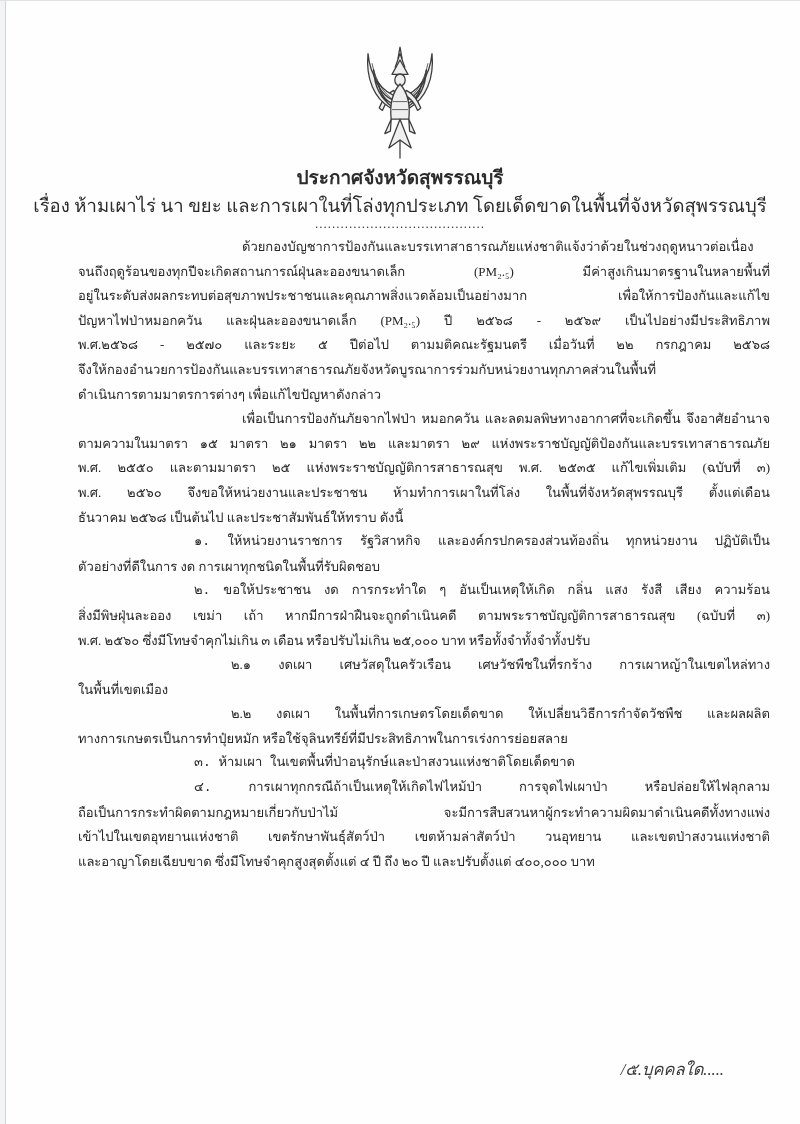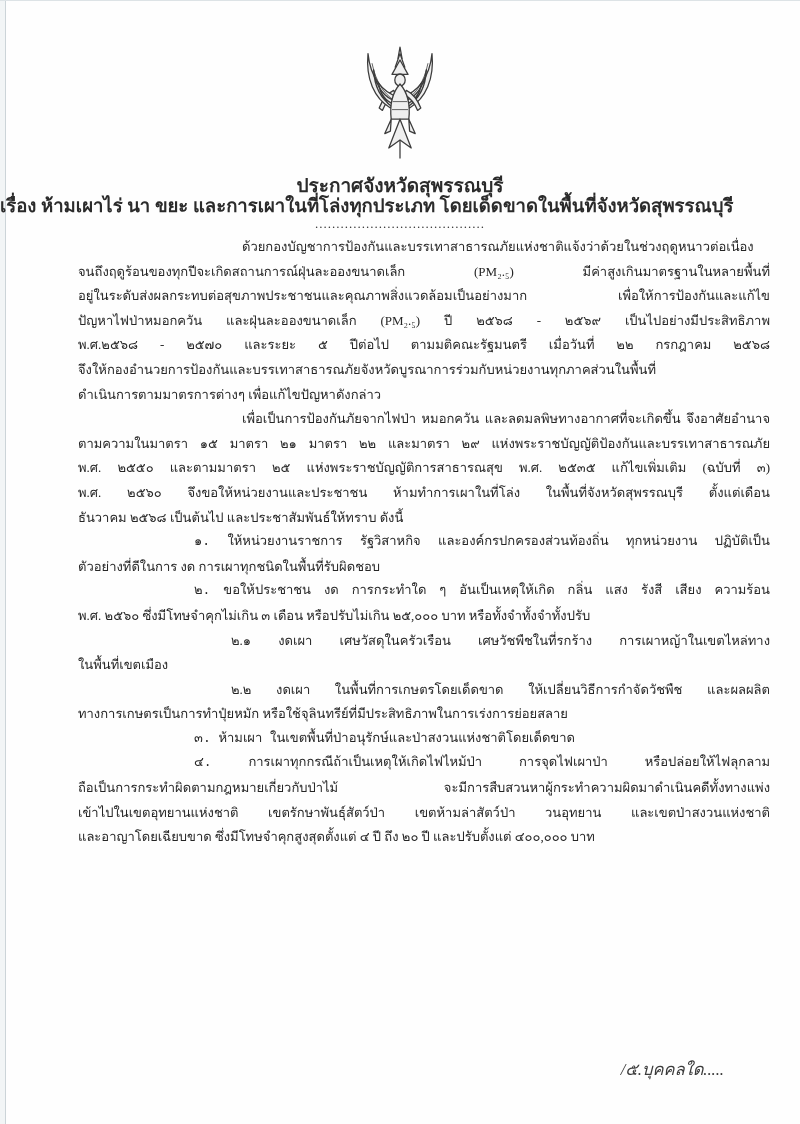--- a/index.html
+++ b/index.html
@@ -17,25 +17,25 @@
   .scan-tint{position:absolute;left:0;top:0;width:6px;bottom:0;background:#f2f5f6;}
 
   .emblem{
     position:absolute;top:44px;left:50%;transform:translateX(-50%);
     width:96px;height:128px;
   }
   .emblem svg{width:100%;height:100%;}
 
   .doc-title{
     position:absolute;top:166px;left:0;right:0;
-    text-align:center;font-weight:bold;font-size:19px;line-height:24px;margin-top:8px;
+    text-align:center;font-weight:bold;font-size:19px;line-height:24px;
   }
   .doc-subject{
     position:absolute;top:194px;left:0;right:0;
-    text-align:left;font-weight:bold;font-size:18.5px;line-height:24px;
+    text-align:center;font-weight:normal;font-size:18.5px;line-height:24px;
   }
   .doc-dots{
     position:absolute;top:216px;left:0;right:0;
     text-align:center;font-size:13px;letter-spacing:1px;color:#3a3a3a;
   }
 
   .body-text{
     position:absolute;top:237px;left:78px;width:692px;
     font-size:13px;line-height:20px;color:#262626;
   }
@@ -115,20 +115,21 @@
         <div class="line">พ.ศ. ๒๕๕๐ และตามมาตรา ๒๕ แห่งพระราชบัญญัติการสาธารณสุข พ.ศ. ๒๕๓๕ แก้ไขเพิ่มเติม (ฉบับที่ ๓)</div>
         <div class="line">พ.ศ. ๒๕๖๐ จึงขอให้หน่วยงานและประชาชน ห้ามทำการเผาในที่โล่ง ในพื้นที่จังหวัดสุพรรณบุรี ตั้งแต่เดือน</div>
         <div class="line">ธันวาคม ๒๕๖๘ เป็นต้นไป และประชาสัมพันธ์ให้ทราบ ดังนี้</div>
       </div>
       <div class="para p-item">
         <div class="line">๑. ให้หน่วยงานราชการ รัฐวิสาหกิจ และองค์กรปกครองส่วนท้องถิ่น ทุกหน่วยงาน ปฏิบัติเป็น</div>
         <div class="line">ตัวอย่างที่ดีในการ งด การเผาทุกชนิดในพื้นที่รับผิดชอบ</div>
       </div>
       <div class="para p-item">
         <div class="line">๒. ขอให้ประชาชน งด การกระทำใด ๆ อันเป็นเหตุให้เกิด กลิ่น แสง รังสี เสียง ความร้อน</div>
+        <div class="line">สิ่งมีพิษฝุ่นละออง เขม่า เถ้า หากมีการฝ่าฝืนจะถูกดำเนินคดี ตามพระราชบัญญัติการสาธารณสุข (ฉบับที่ ๓)</div>
         <div class="line">พ.ศ. ๒๕๖๐ ซึ่งมีโทษจำคุกไม่เกิน ๓ เดือน หรือปรับไม่เกิน ๒๕,๐๐๐ บาท หรือทั้งจำทั้งจำทั้งปรับ</div>
       </div>
       <div class="para p-sub">
         <div class="line">๒.๑ งดเผา เศษวัสดุในครัวเรือน เศษวัชพืชในที่รกร้าง การเผาหญ้าในเขตไหล่ทาง</div>
         <div class="line">ในพื้นที่เขตเมือง</div>
       </div>
       <div class="para p-sub">
         <div class="line">๒.๒ งดเผา ในพื้นที่การเกษตรโดยเด็ดขาด ให้เปลี่ยนวิธีการกำจัดวัชพืช และผลผลิต</div>
         <div class="line">ทางการเกษตรเป็นการทำปุ๋ยหมัก หรือใช้จุลินทรีย์ที่มีประสิทธิภาพในการเร่งการย่อยสลาย</div>
       </div>

